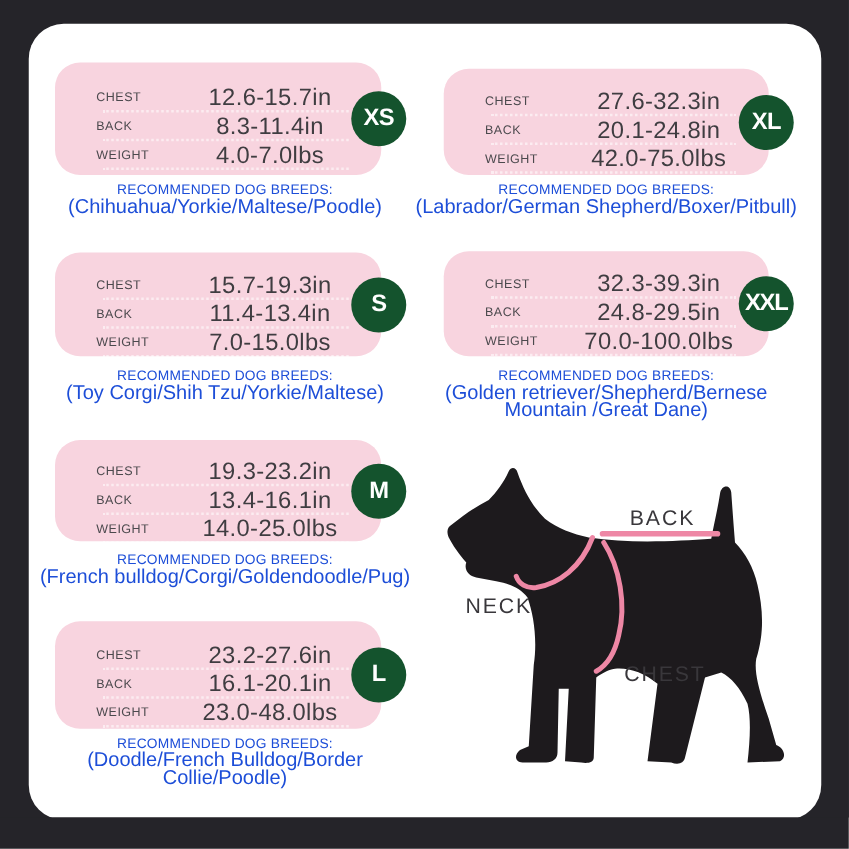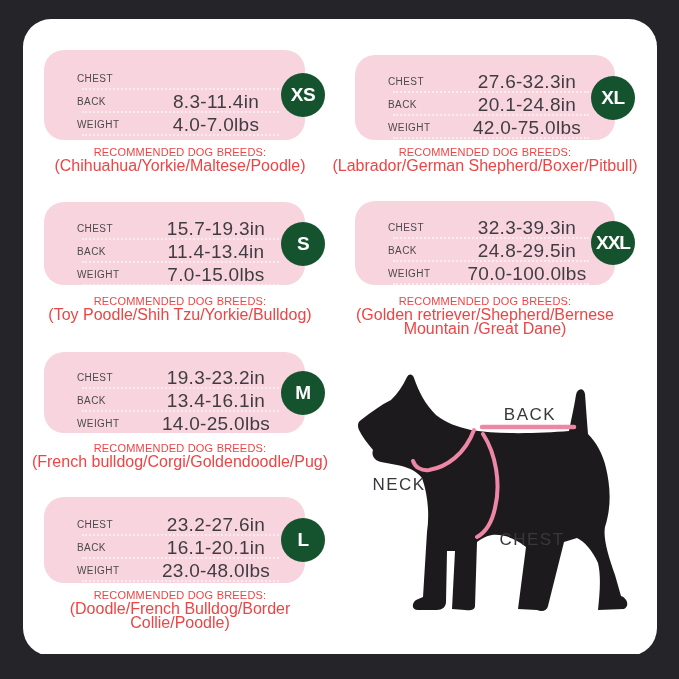--- a/index.html
+++ b/index.html
@@ -34,41 +34,42 @@
   }
   .badge{
     position:absolute;right:-20px;top:50%;transform:translateY(-50%);
     width:44px;height:44px;border-radius:50%;background:#14532d;
     color:#ffffff;font-weight:bold;font-size:19px;
     display:flex;align-items:center;justify-content:center;letter-spacing:-.5px;
   }
   .badge.small-text{font-size:19px;letter-spacing:-1px;}
   
   .breeds{
-    position:absolute;width:310px;text-align:center;color:#ef4444;
+    position:absolute;width:310px;text-align:center;color:#1d4ed8;
   }
   .breeds-heading{font-size:11px;letter-spacing:.2px;line-height:13px;}
   .breeds-list{font-size:16px;line-height:13.5px;}
   
   .dog-diagram{position:absolute;left:345px;top:370px;width:290px;height:250px;}
   .dog-diagram svg{position:absolute;left:0;top:0;}
   .diag-label{
     position:absolute;transform:translate(-50%,-50%);
     font-size:17px;letter-spacing:1.5px;color:#39373b;white-space:nowrap;
   }
 </style>
 </head>
 <body>
 
 <div class="stage">
   <div class="panel">
 
     <div class="size-card" style="left:21px;top:31px;width:261px;height:90px;">
       <div class="mrow">
         <span class="mlabel">CHEST</span>
+        <span class="mvalue">12.6-15.7in</span>
       </div>
       <div class="mrow">
         <span class="mlabel">BACK</span>
         <span class="mvalue">8.3-11.4in</span>
       </div>
       <div class="mrow">
         <span class="mlabel">WEIGHT</span>
         <span class="mvalue">4.0-7.0lbs</span>
       </div>
       <div class="badge">XS</div>
@@ -88,21 +89,21 @@
         <span class="mvalue">11.4-13.4in</span>
       </div>
       <div class="mrow">
         <span class="mlabel">WEIGHT</span>
         <span class="mvalue">7.0-15.0lbs</span>
       </div>
       <div class="badge">S</div>
     </div>
     <div class="breeds" style="left:2px;top:276px;">
       <div class="breeds-heading">RECOMMENDED DOG BREEDS:</div>
-      <div class="breeds-list">(Toy Poodle/Shih Tzu/Yorkie/Bulldog)</div>
+      <div class="breeds-list">(Toy Corgi/Shih Tzu/Yorkie/Maltese)</div>
     </div>
 
     <div class="size-card" style="left:21px;top:333px;width:261px;height:81px;padding-top:15px;">
       <div class="mrow">
         <span class="mlabel">CHEST</span>
         <span class="mvalue">19.3-23.2in</span>
       </div>
       <div class="mrow">
         <span class="mlabel">BACK</span>
         <span class="mvalue">13.4-16.1in</span>

